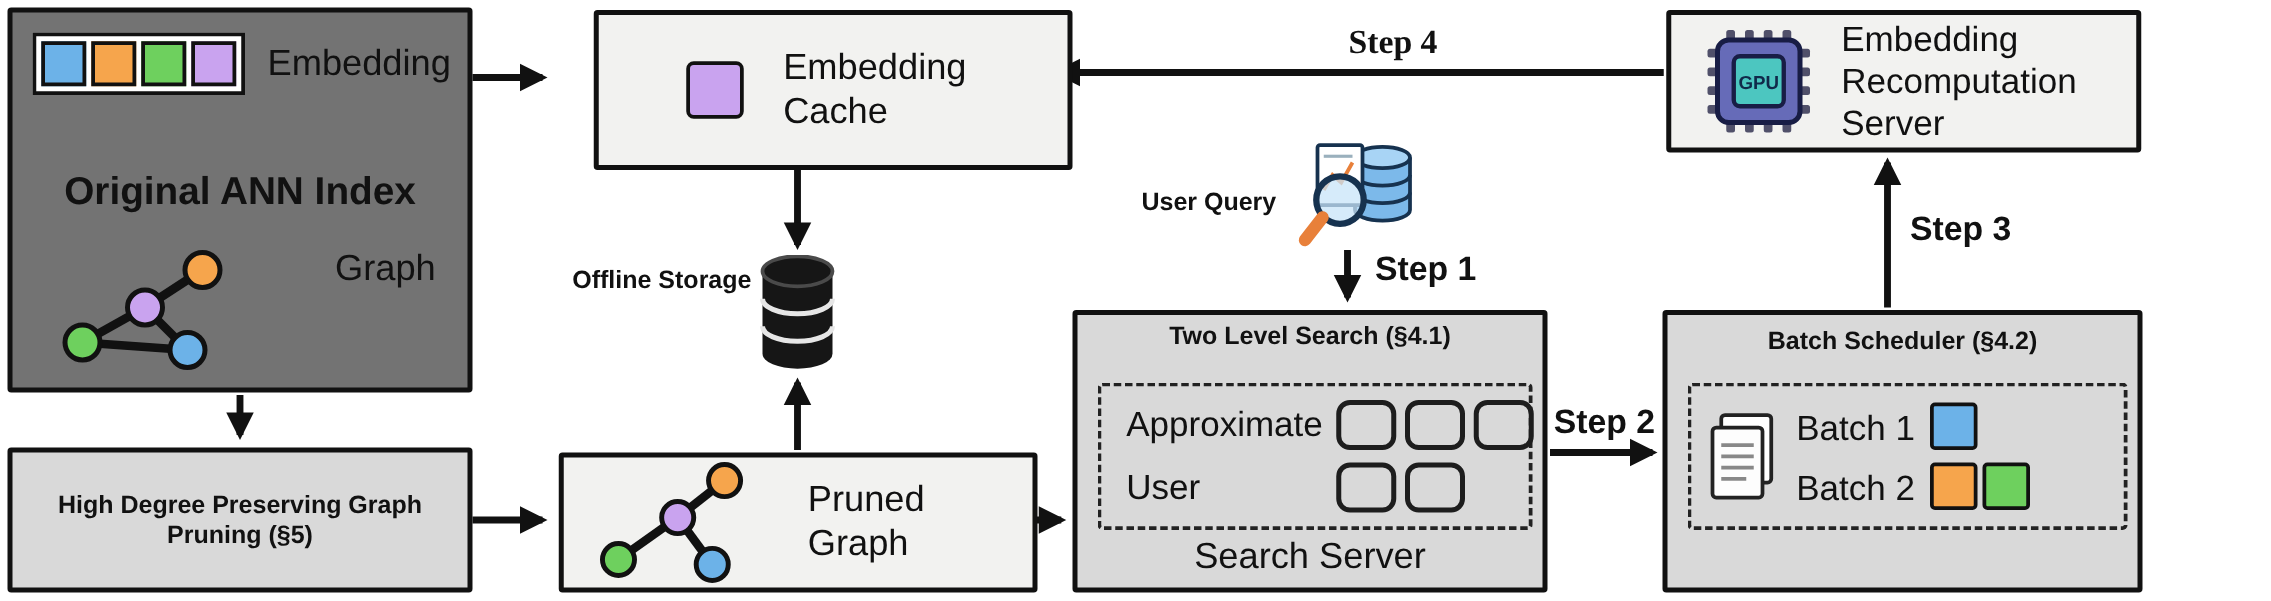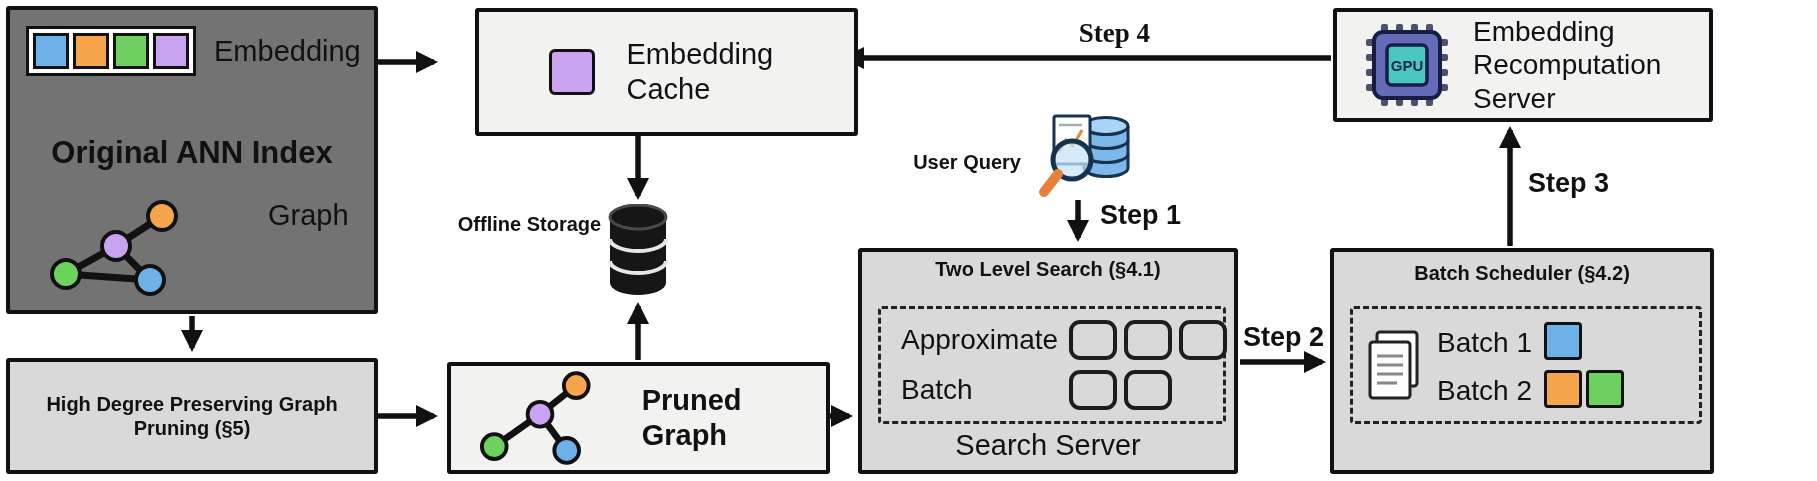--- a/index.html
+++ b/index.html
@@ -143,21 +143,21 @@
     <div class="dashed" style="left:16px; top:54px; width:348px; height:118px; padding:11px 20px; display:flex; flex-direction:column; justify-content:space-between;">
       <div class="q-row">
         <span class="t28">Approximate</span>
         <div class="slots">
           <div class="slot"></div>
           <div class="slot"></div>
           <div class="slot"></div>
         </div>
       </div>
       <div class="q-row">
-        <span class="t28">Batch</span>
+        <span class="t28">User</span>
         <div class="slots">
           <div class="slot"></div>
           <div class="slot"></div>
         </div>
       </div>
     </div>
     <div class="t29" style="position:absolute; bottom:7px; left:0; right:0; text-align:center;">Search Server</div>
   </div>
 
   <div class="box" style="left: 1330px; top: 248px; width: 384px; height: 226px; background: rgb(217, 217, 217);">
@@ -188,21 +188,21 @@
           </div>
         </div>
       </div>
     </div>
   </div>
 
   <div class="box" style="left: 6px; top: 358px; width: 372px; height: 116px; display: flex; align-items: center; justify-content: center; background: rgb(217, 217, 217);">
     <div class="t30 bold" style="width:345px; text-align:center;">High Degree Preserving Graph Pruning (§5)</div>
   </div>
 
-  <div class="box" style="left: 447px; top: 362px; width: 383px; height: 112px; display: flex; align-items: center; gap: 34px; padding-left: 28px; background: rgb(242, 242, 240); font-weight: bold;">
+  <div class="box" style="left: 447px; top: 362px; width: 383px; height: 112px; display: flex; align-items: center; gap: 34px; padding-left: 28px; background: rgb(242, 242, 240);">
     <svg width="135" height="100" viewBox="0 0 135 100">
       <g stroke="#111" stroke-width="7">
         <line x1="64" y1="46" x2="102" y2="16"></line>
         <line x1="64" y1="46" x2="16" y2="80"></line>
         <line x1="64" y1="46" x2="92" y2="84"></line>
       </g>
       <g stroke="#111" stroke-width="4">
         <circle cx="102" cy="16" r="13" fill="#f6a54c"></circle>
         <circle cx="16" cy="80" r="13" fill="#6ed05e"></circle>
         <circle cx="92" cy="84" r="13" fill="#6cb2e8"></circle>

